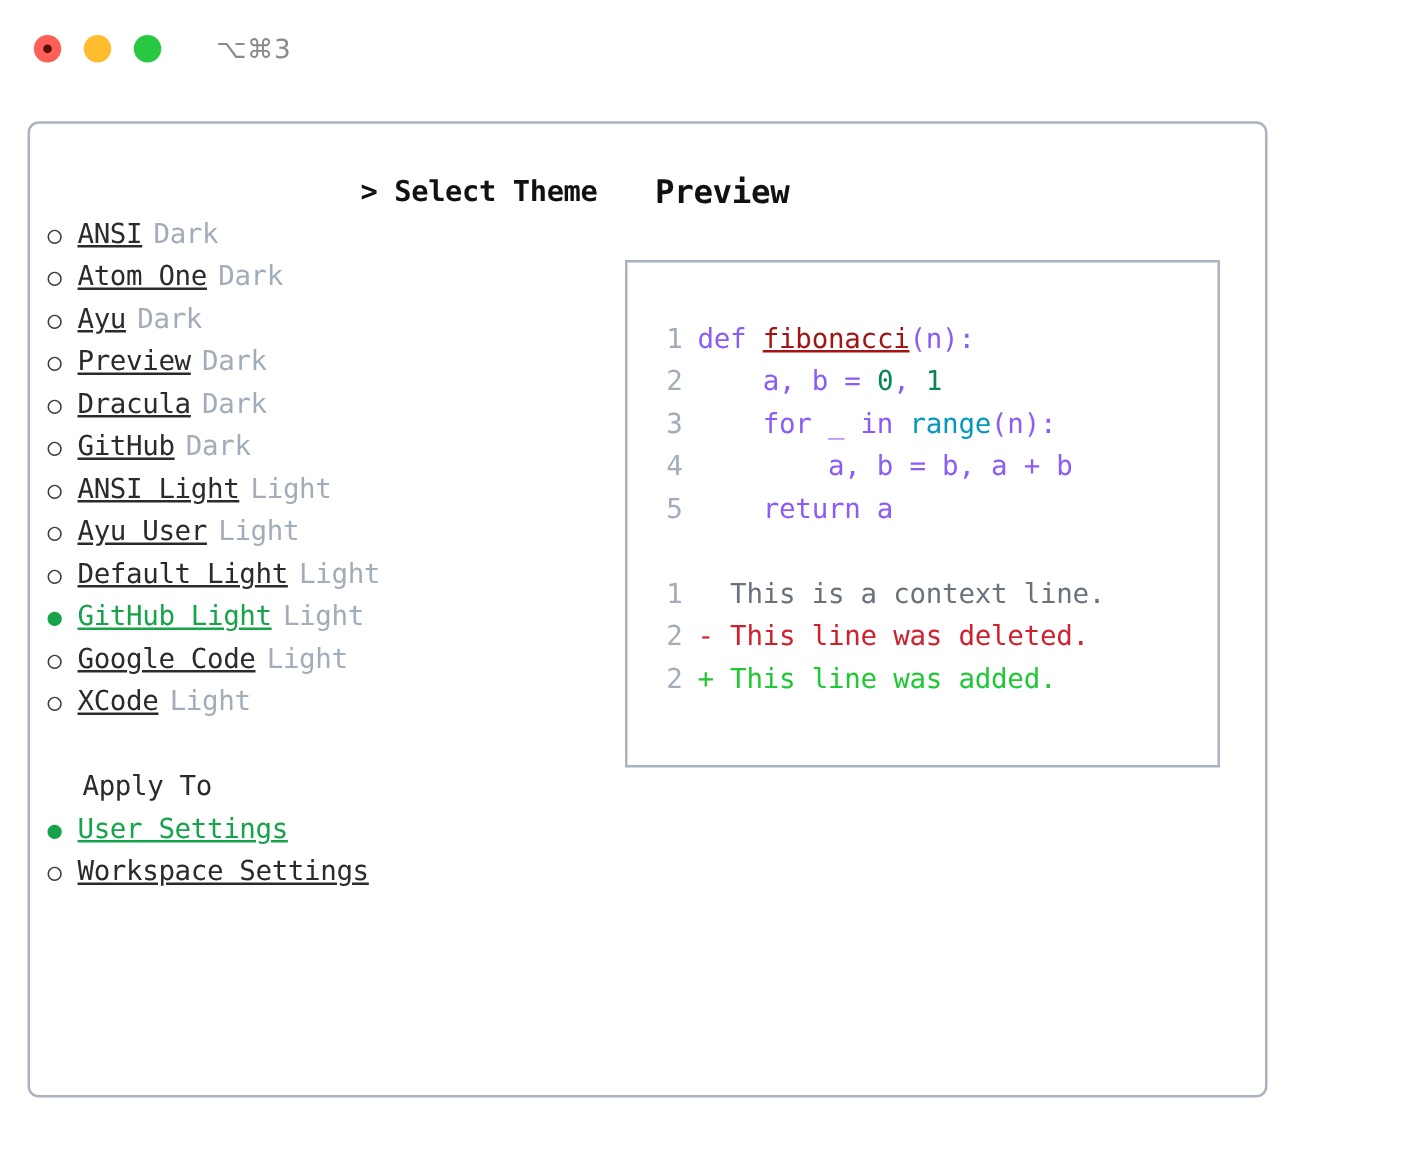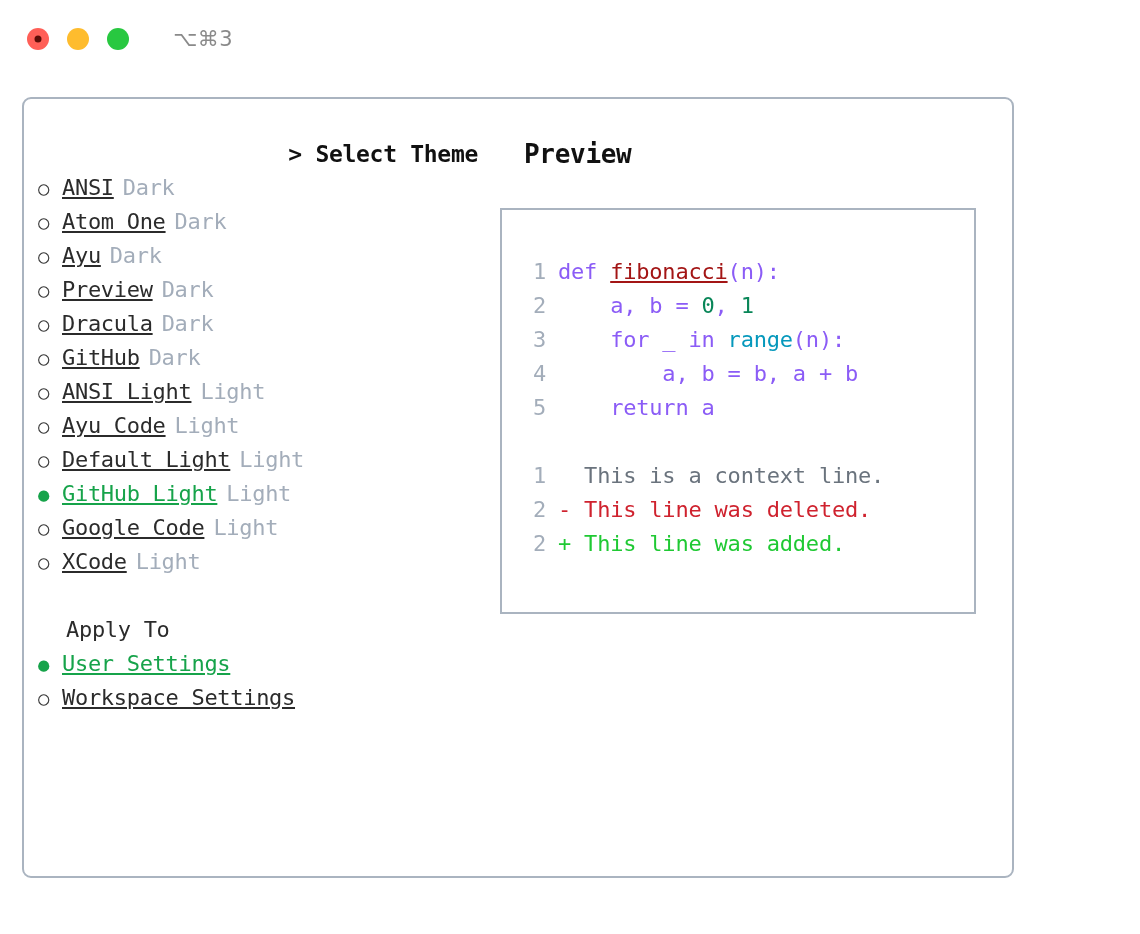--- a/index.html
+++ b/index.html
@@ -223,21 +223,21 @@
       <div class="left-col">
         <div class="list-header">&gt; Select Theme</div>
         <div id="theme-items">
             <div class="opt-row"><span class="bullet">○</span><span class="opt-name">ANSI</span><span class="opt-mode">Dark</span></div>
             <div class="opt-row"><span class="bullet">○</span><span class="opt-name">Atom One</span><span class="opt-mode">Dark</span></div>
             <div class="opt-row"><span class="bullet">○</span><span class="opt-name">Ayu</span><span class="opt-mode">Dark</span></div>
             <div class="opt-row"><span class="bullet">○</span><span class="opt-name">Preview</span><span class="opt-mode">Dark</span></div>
             <div class="opt-row"><span class="bullet">○</span><span class="opt-name">Dracula</span><span class="opt-mode">Dark</span></div>
             <div class="opt-row"><span class="bullet">○</span><span class="opt-name">GitHub</span><span class="opt-mode">Dark</span></div>
             <div class="opt-row"><span class="bullet">○</span><span class="opt-name">ANSI Light</span><span class="opt-mode">Light</span></div>
-            <div class="opt-row"><span class="bullet">○</span><span class="opt-name">Ayu Code</span><span class="opt-mode">Light</span></div>
+            <div class="opt-row"><span class="bullet">○</span><span class="opt-name">Ayu User</span><span class="opt-mode">Light</span></div>
             <div class="opt-row"><span class="bullet">○</span><span class="opt-name">Default Light</span><span class="opt-mode">Light</span></div>
             <div class="opt-row selected"><span class="bullet selected">●</span><span class="opt-name">GitHub Light</span><span class="opt-mode">Light</span></div>
             <div class="opt-row"><span class="bullet">○</span><span class="opt-name">Google Code</span><span class="opt-mode">Light</span></div>
             <div class="opt-row"><span class="bullet">○</span><span class="opt-name">XCode</span><span class="opt-mode">Light</span></div>
           </div>
 
         <div class="section-gap"></div>
 
         <div class="sub-header">Apply To</div>
         <div id="apply-items">

